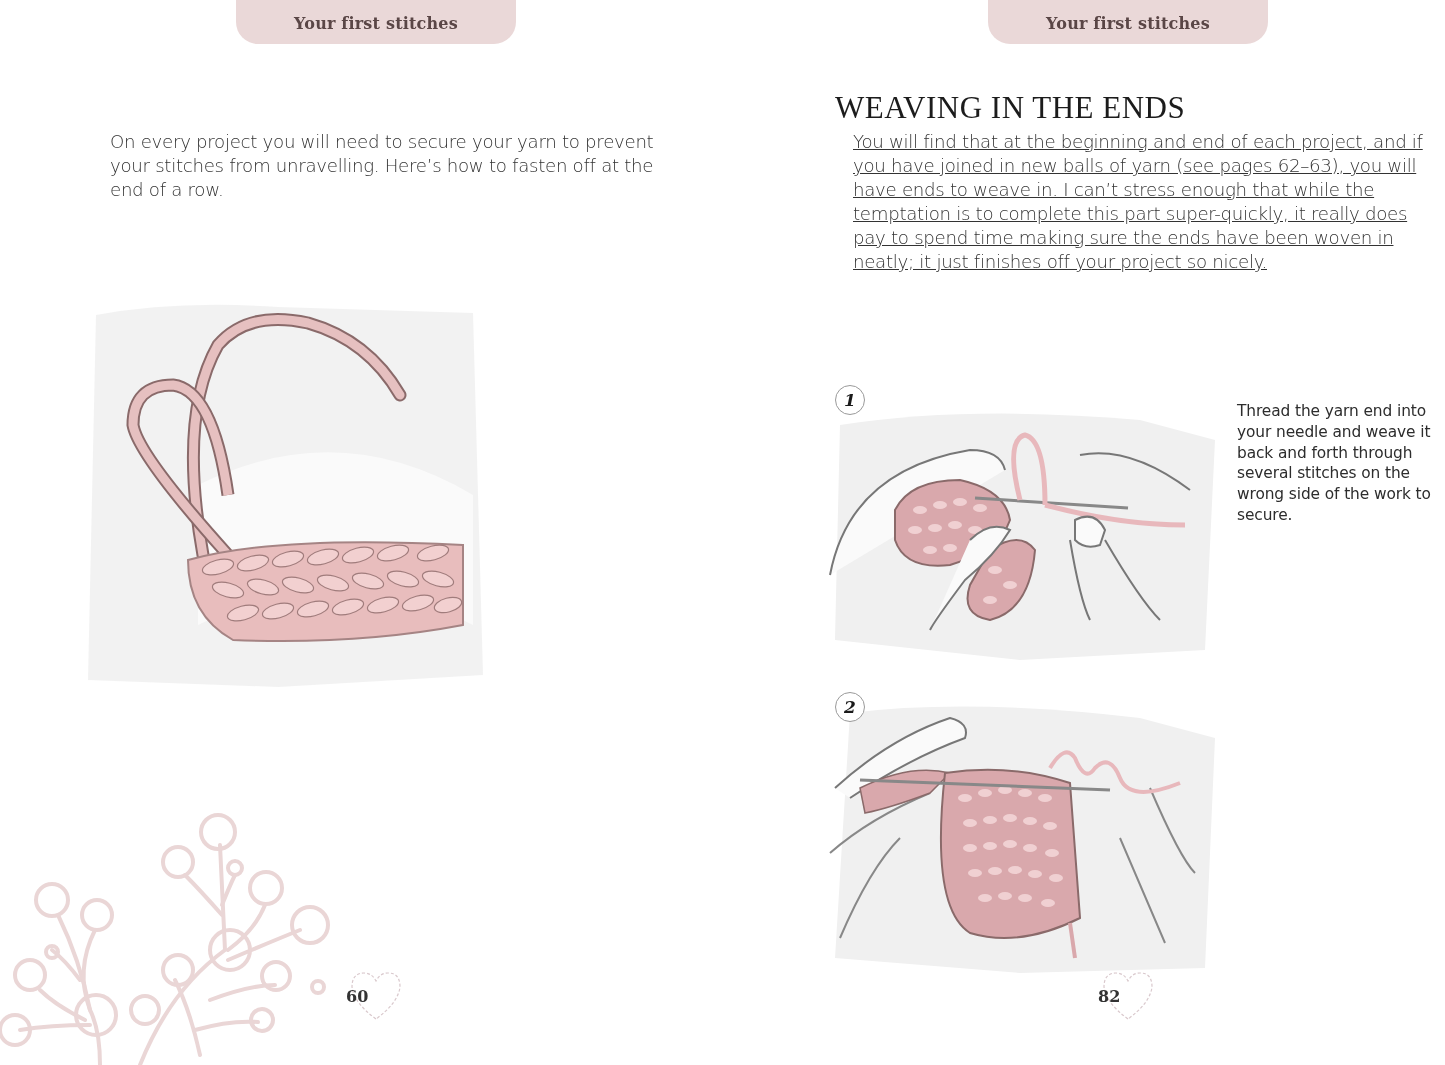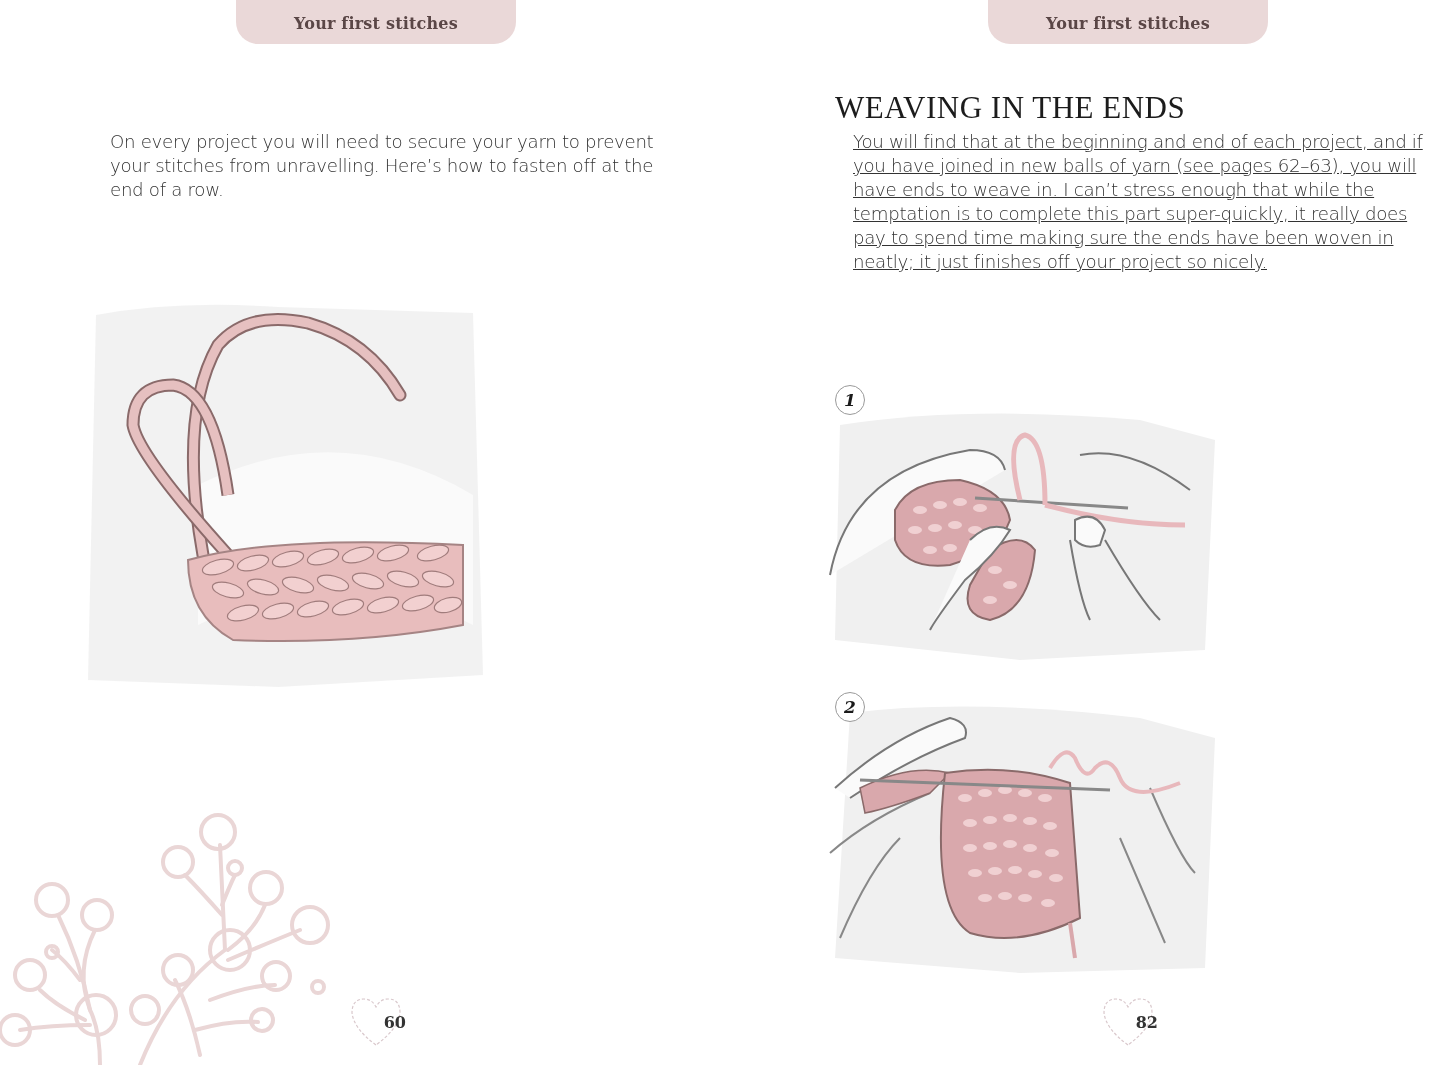--- a/index.html
+++ b/index.html
@@ -43,22 +43,22 @@
     .illus { position: absolute; }
     .step-badge {
       position: absolute; width: 30px; height: 30px; border-radius: 50%;
       border: 1px solid #9a9a9a; background: #fff;
       display: flex; align-items: center; justify-content: center;
       font-family: "DejaVu Serif", serif; font-style: italic; font-weight: bold;
       font-size: 17px; color: #1a1a1a;
     }
 
     .folio {
-      position: absolute; top: 993px; width: 60px; height: 58px;
-      display: flex; align-items: center; justify-content: flex-end;
+      position: absolute; top: 967px; width: 60px; height: 58px;
+      display: flex; align-items: center; justify-content: flex-start;
       font-family: "DejaVu Serif", serif; font-weight: bold; font-size: 16px; color: #333;
     }
     .folio svg { position: absolute; left: 0; top: 0; }
     .folio span { position: relative; }
     .page.left .folio { left: 346px; }
     .page.right .folio { left: 375px; }
 
     .floral { position: absolute; left: 0; top: 800px; }
   </style>
 </head>
@@ -181,20 +181,21 @@
       </g>
       <line x1="155" y1="118" x2="308" y2="128" stroke="#888" stroke-width="3"></line>
       <path d="M200 120 Q185 60 205 55 Q225 60 225 125" fill="none" stroke="#e8b8bc" stroke-width="5"></path>
       <path d="M225 125 Q300 145 365 145" fill="none" stroke="#e8b8bc" stroke-width="5"></path>
       <path d="M150 160 Q170 140 190 150 Q175 175 145 200 Q115 240 110 250" fill="#fafafa" stroke="#777" stroke-width="2"></path>
       <path d="M255 140 Q275 130 285 150 L280 165 Q265 170 255 160 Z" fill="#fafafa" stroke="#777" stroke-width="2"></path>
       <path d="M250 160 Q260 220 270 240 M285 160 Q320 220 340 240" fill="none" stroke="#777" stroke-width="2"></path>
     </svg>
   </div>
   <div class="step-badge" style="left:112px; top:385px;">1</div>
+  <p class="caption" style="left:514px; top:401px; width:195px;">Thread the yarn end into your needle and weave it back and forth through several stitches on the wrong side of the work to secure.</p>
 
   <div class="illus" style="left:97px; top:688px;">
     <svg width="410" height="290" viewBox="0 0 410 290">
       <path d="M30 25 Q150 10 320 30 L395 50 L385 280 L200 285 L15 270 Z" fill="#f0f0f0"></path>
       <path d="M15 100 Q70 50 130 30 Q150 35 145 50 Q90 70 30 110" fill="#fafafa" stroke="#777" stroke-width="2"></path>
       <path d="M10 165 Q50 130 110 105 M20 250 Q50 180 80 150 M330 100 Q360 170 375 185 M300 150 Q330 220 345 255" fill="none" stroke="#888" stroke-width="2"></path>
       <path d="M40 100 Q90 75 130 85 L110 105 Q70 120 45 125 Z" fill="#d9a8ac" stroke="#8a6a6a" stroke-width="1.5"></path>
       <path d="M125 85 Q190 75 250 95 L260 230 Q200 260 150 245 Q110 220 125 85 Z" fill="#d9a8ac" stroke="#8a6a6a" stroke-width="2"></path>
       <g fill="#f0d0d2">
         <ellipse cx="145" cy="110" rx="7" ry="4"></ellipse>

